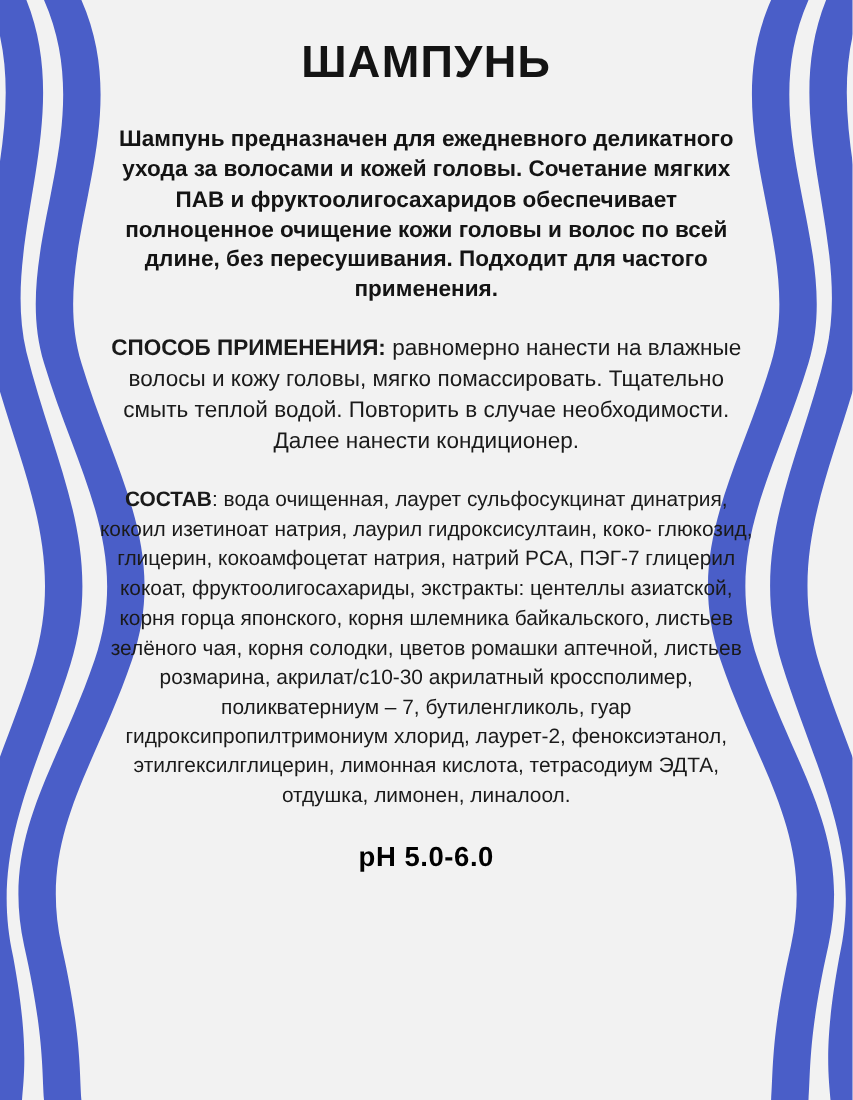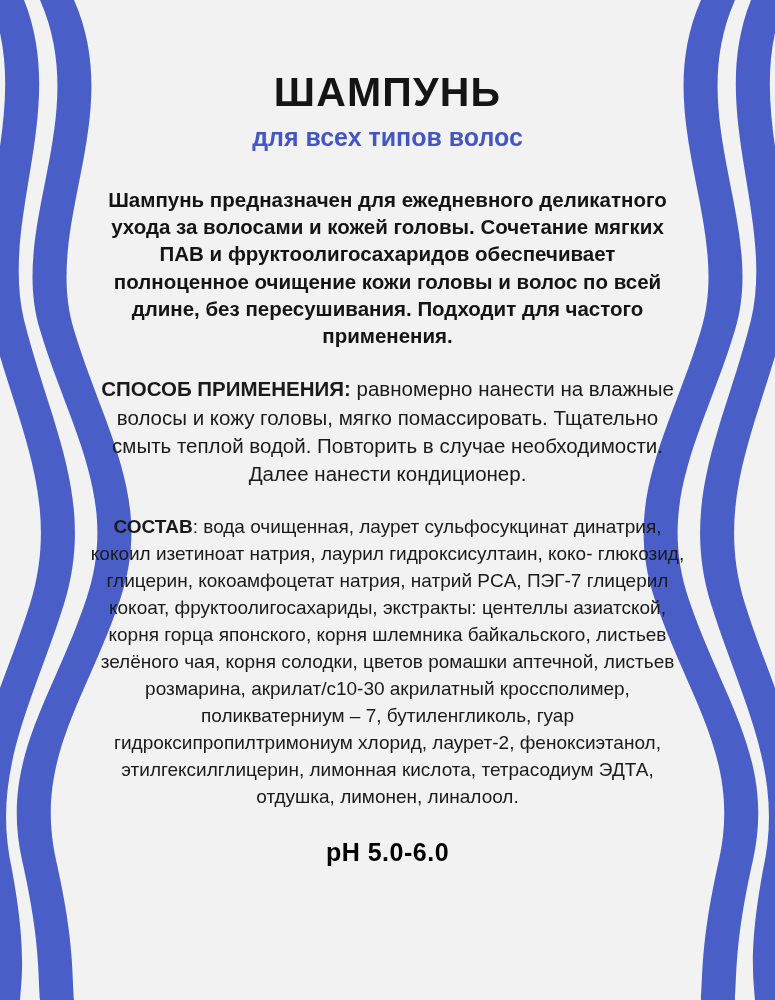--- a/index.html
+++ b/index.html
@@ -30,21 +30,21 @@
   .sheet {
     position: absolute;
     top: 0;
     left: 0;
     width: 775px;
     height: 1000px;
     display: flex;
     flex-direction: column;
     align-items: center;
     box-sizing: border-box;
-    padding: 70px 90px 0 90px;
+    padding: 34px 90px 0 90px;
   }
 
   .title {
     font-size: 41px;
     font-weight: bold;
     letter-spacing: 1.2px;
     color: #141414;
     text-align: center;
     line-height: 1.1;
     margin: 0;
@@ -123,21 +123,20 @@
 
   <path fill="#4a5ec8" d="M785,0 C741,110 809,218 785,320 C759,424 713,500 745,604 C775,700 821,772 797,870 C779,946 783,976 785,1000
            L755,1000 C753,976 749,946 763,870 C785,772 741,700 711,604 C679,500 725,424 751,320 C775,218 707,110 751,0 Z"></path>
 </svg>
 
 <main class="sheet">
 
   <h1 class="title">ШАМПУНЬ</h1>
 
 
-  <h3 class="subtitle2">для всех типов волос</h3>
 
   <p class="intro">Шампунь предназначен для ежедневного деликатного ухода за волосами и кожей головы. Сочетание мягких ПАВ и фруктоолигосахаридов обеспечивает полноценное очищение кожи головы и волос по всей длине, без пересушивания. Подходит для частого применения.</p>
 
   <p class="block"><span class="lead">СПОСОБ ПРИМЕНЕНИЯ:</span><span> равномерно нанести на влажные волосы и кожу головы, мягко помассировать. Тщательно смыть теплой водой. Повторить в случае необходимости. Далее нанести кондиционер.</span></p>
 
   <p class="block ingredients"><span class="lead">СОСТАВ</span><span>: вода очищенная, лаурет сульфосукцинат динатрия, кокоил изетиноат натрия,  лаурил гидроксисултаин, коко- глюкозид, глицерин, кокоамфоцетат натрия, натрий PCA, ПЭГ-7 глицерил кокоат, фруктоолигосахариды,  экстракты: центеллы азиатской, корня горца японского, корня шлемника байкальского,  листьев зелёного чая, корня солодки, цветов ромашки аптечной,  листьев розмарина, акрилат/с10-30 акрилатный  кроссполимер, поликватерниум – 7, бутиленгликоль, гуар гидроксипропилтримониум хлорид, лаурет-2, феноксиэтанол,  этилгексилглицерин, лимонная кислота, тетрасодиум ЭДТА, отдушка, лимонен, линалоол.</span></p>
 
   <p class="ph">pH 5.0-6.0</p>
 
 </main>

